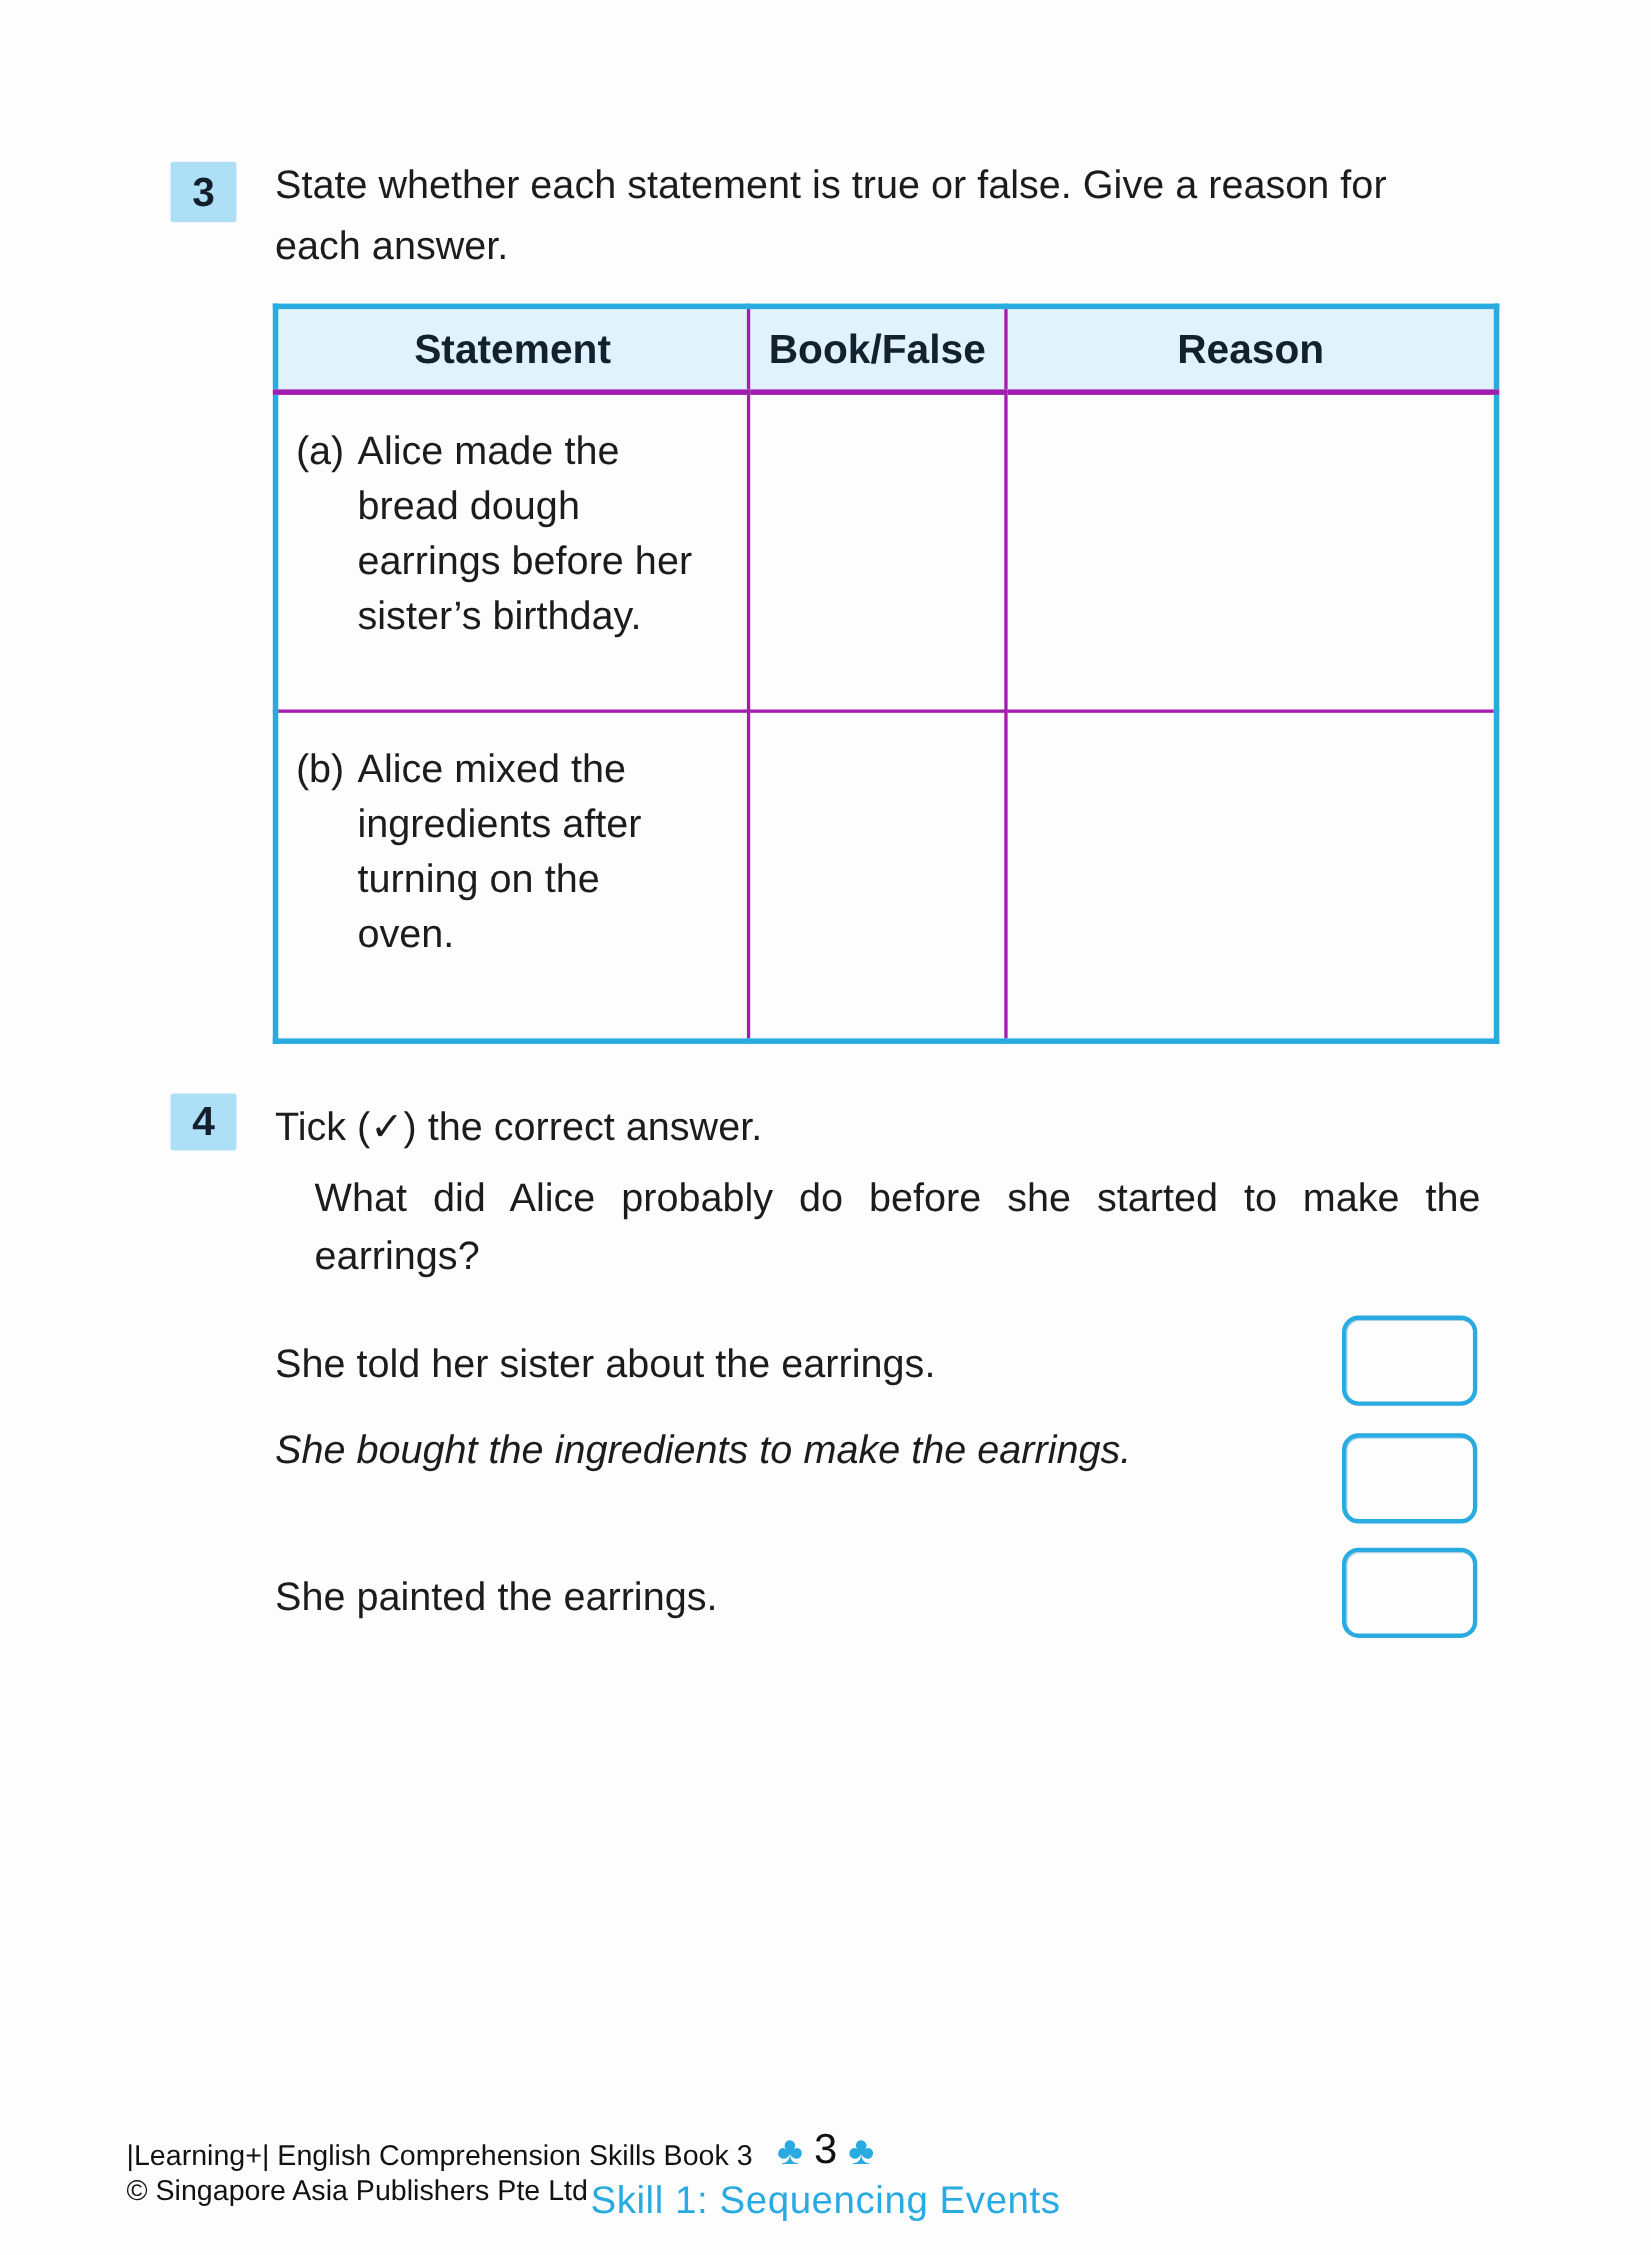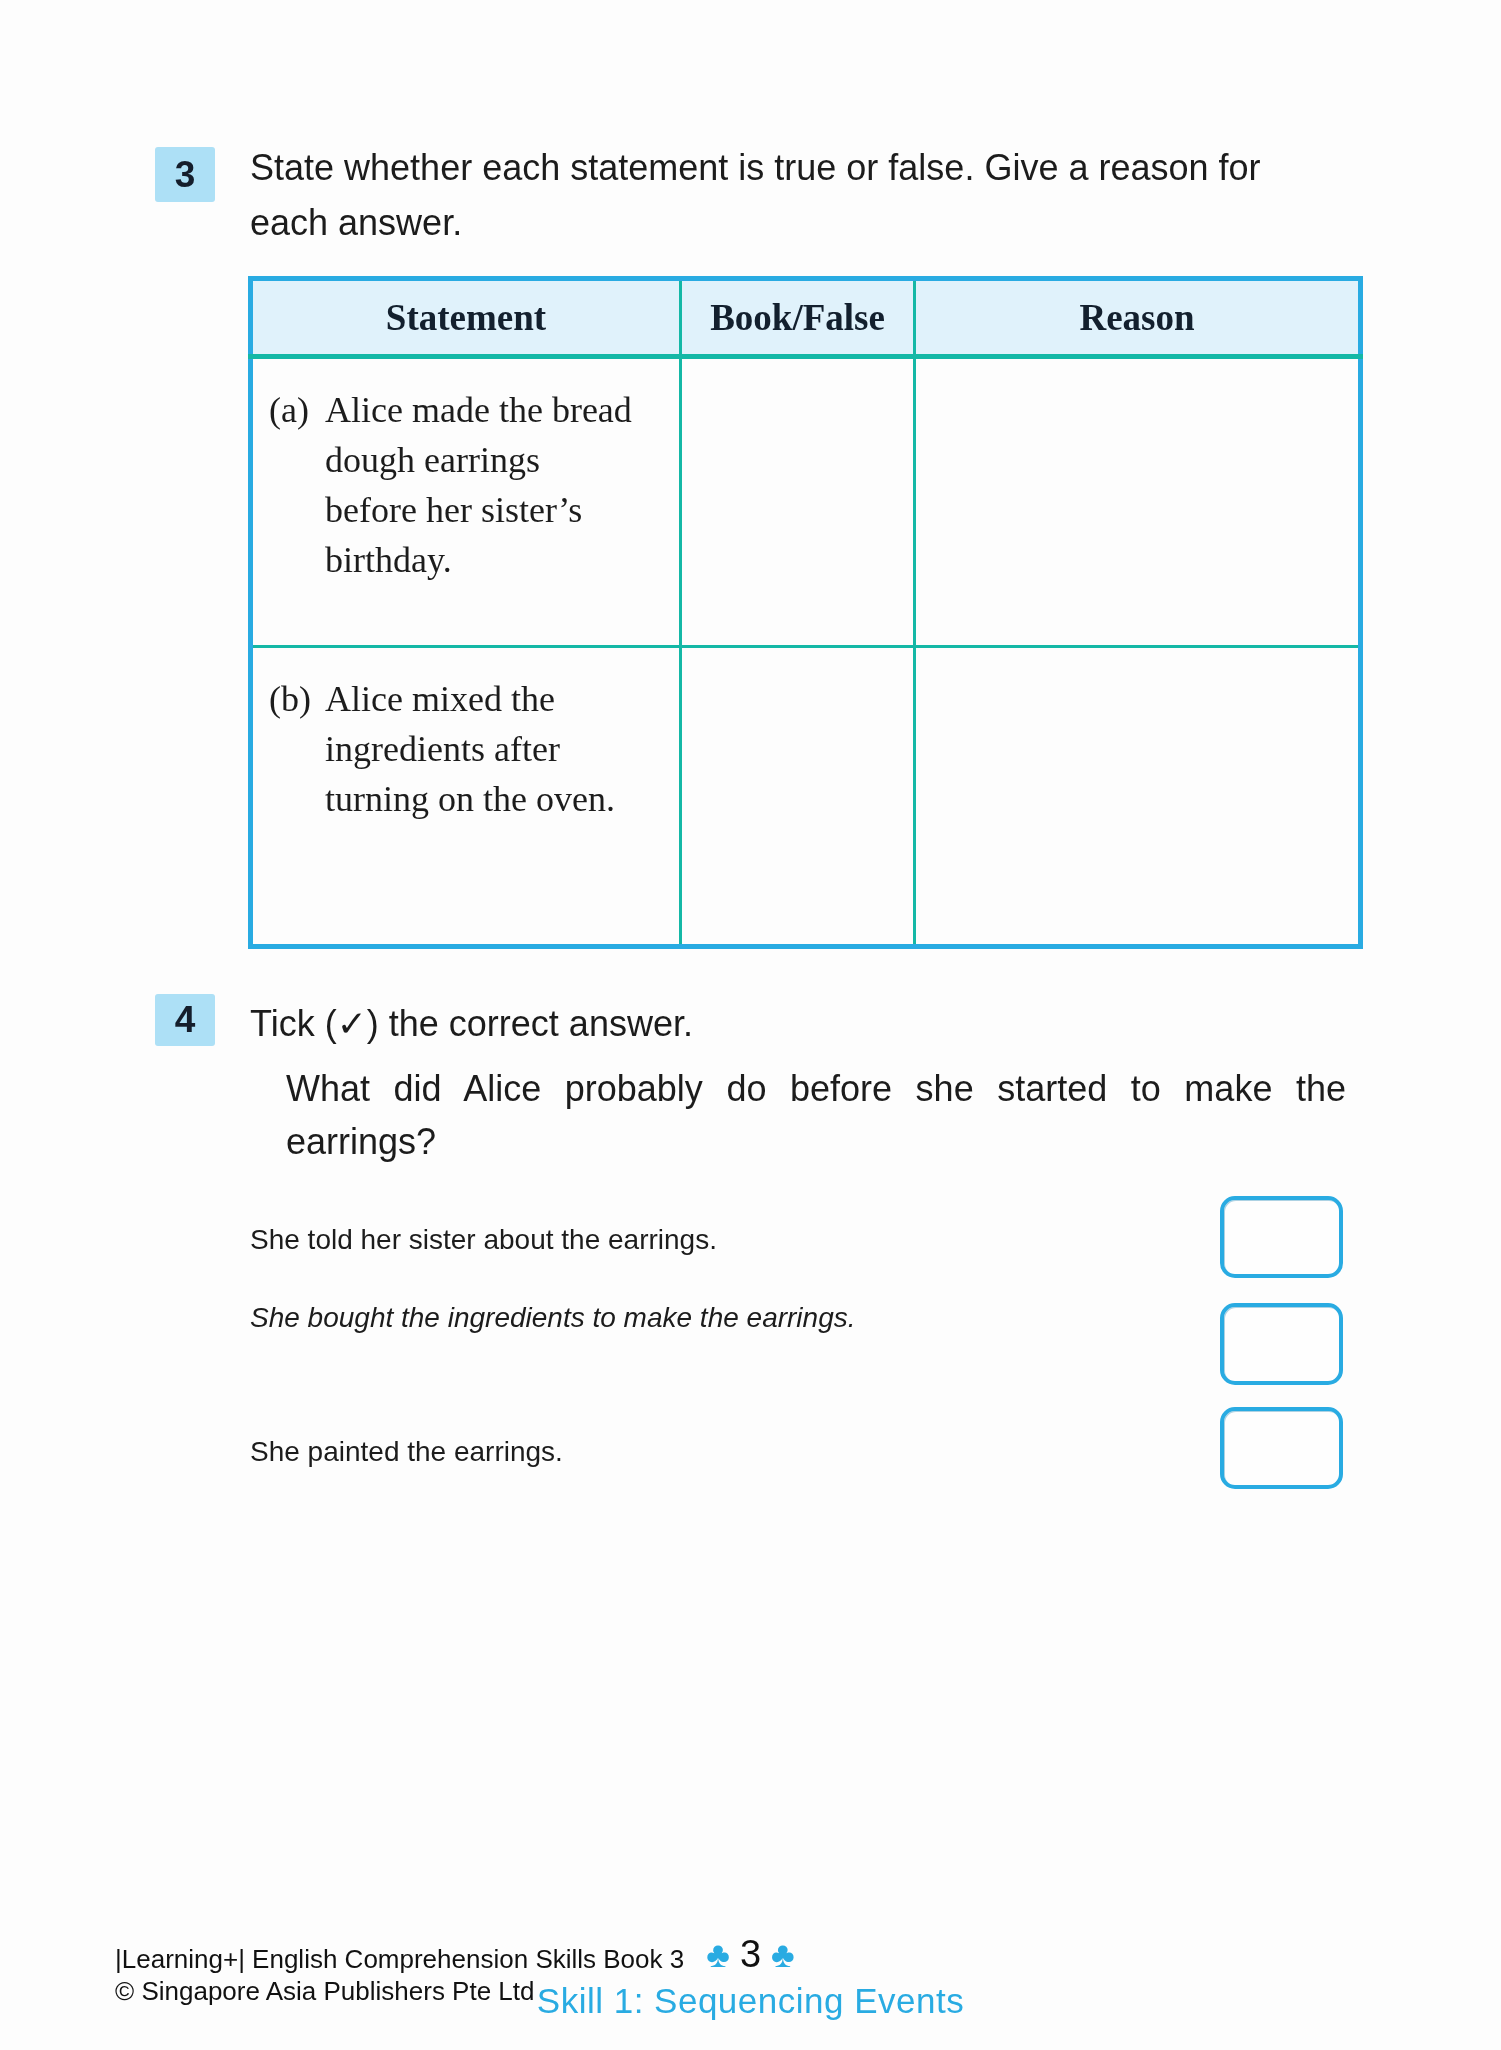--- a/index.html
+++ b/index.html
@@ -42,42 +42,42 @@
     margin-left:36px;
   }
 
   
   table.tf {
     position:absolute; left:248px; top:276px;
     width:1110px;
     border-collapse:collapse; table-layout:fixed;
     background:#fdfdfd;
   }
-  table.tf th, table.tf td { border:3px solid #14b8a6;font-family:Liberation Serif, serif; }
+  table.tf th, table.tf td { border:3px solid #a21caf; }
   table.tf { border:5px solid #29abe2; }
   table.tf th {
     height:78px; background:#e0f2fb;
     font-size:37px; font-weight:700; color:#13202e;
     border-bottom-width:5px;
     text-align:center; vertical-align:middle;
   }
   table.tf td { vertical-align:top; background:#fdfdfd; }
   table.tf tr.ra td { height:290px; }
   table.tf tr.rb td { height:300px; }
   td.stmt { padding:26px 10px 0 16px; }
   .stmt-flex { display:flex; }
   .row-label {
     flex:0 0 56px; font-size:36px; line-height:50px; color:#1c1c1c;
   }
   .row-text {
     width:312px; font-size:36px; line-height:50px; color:#1c1c1c;
   }
 
   
-  .opt-text { position:absolute; left:250px; font-size:28px; line-height:44px; }
+  .opt-text { position:absolute; left:250px; font-size:36px; line-height:44px; }
   .opt-text.o1 { top:1218px; }
   .opt-text.o2 { top:1296px;font-style:italic; }
   .opt-text.o3 { top:1430px; }
   .checkbox {
     position:absolute; left:1220px; width:123px; height:82px;
     border:4px solid #29abe2; border-radius:15px;
     background:#fefefe;
     box-shadow: inset 1px 1px 0 rgba(23,130,178,.35);
   }
   .checkbox.c1 { top:1196px; }

